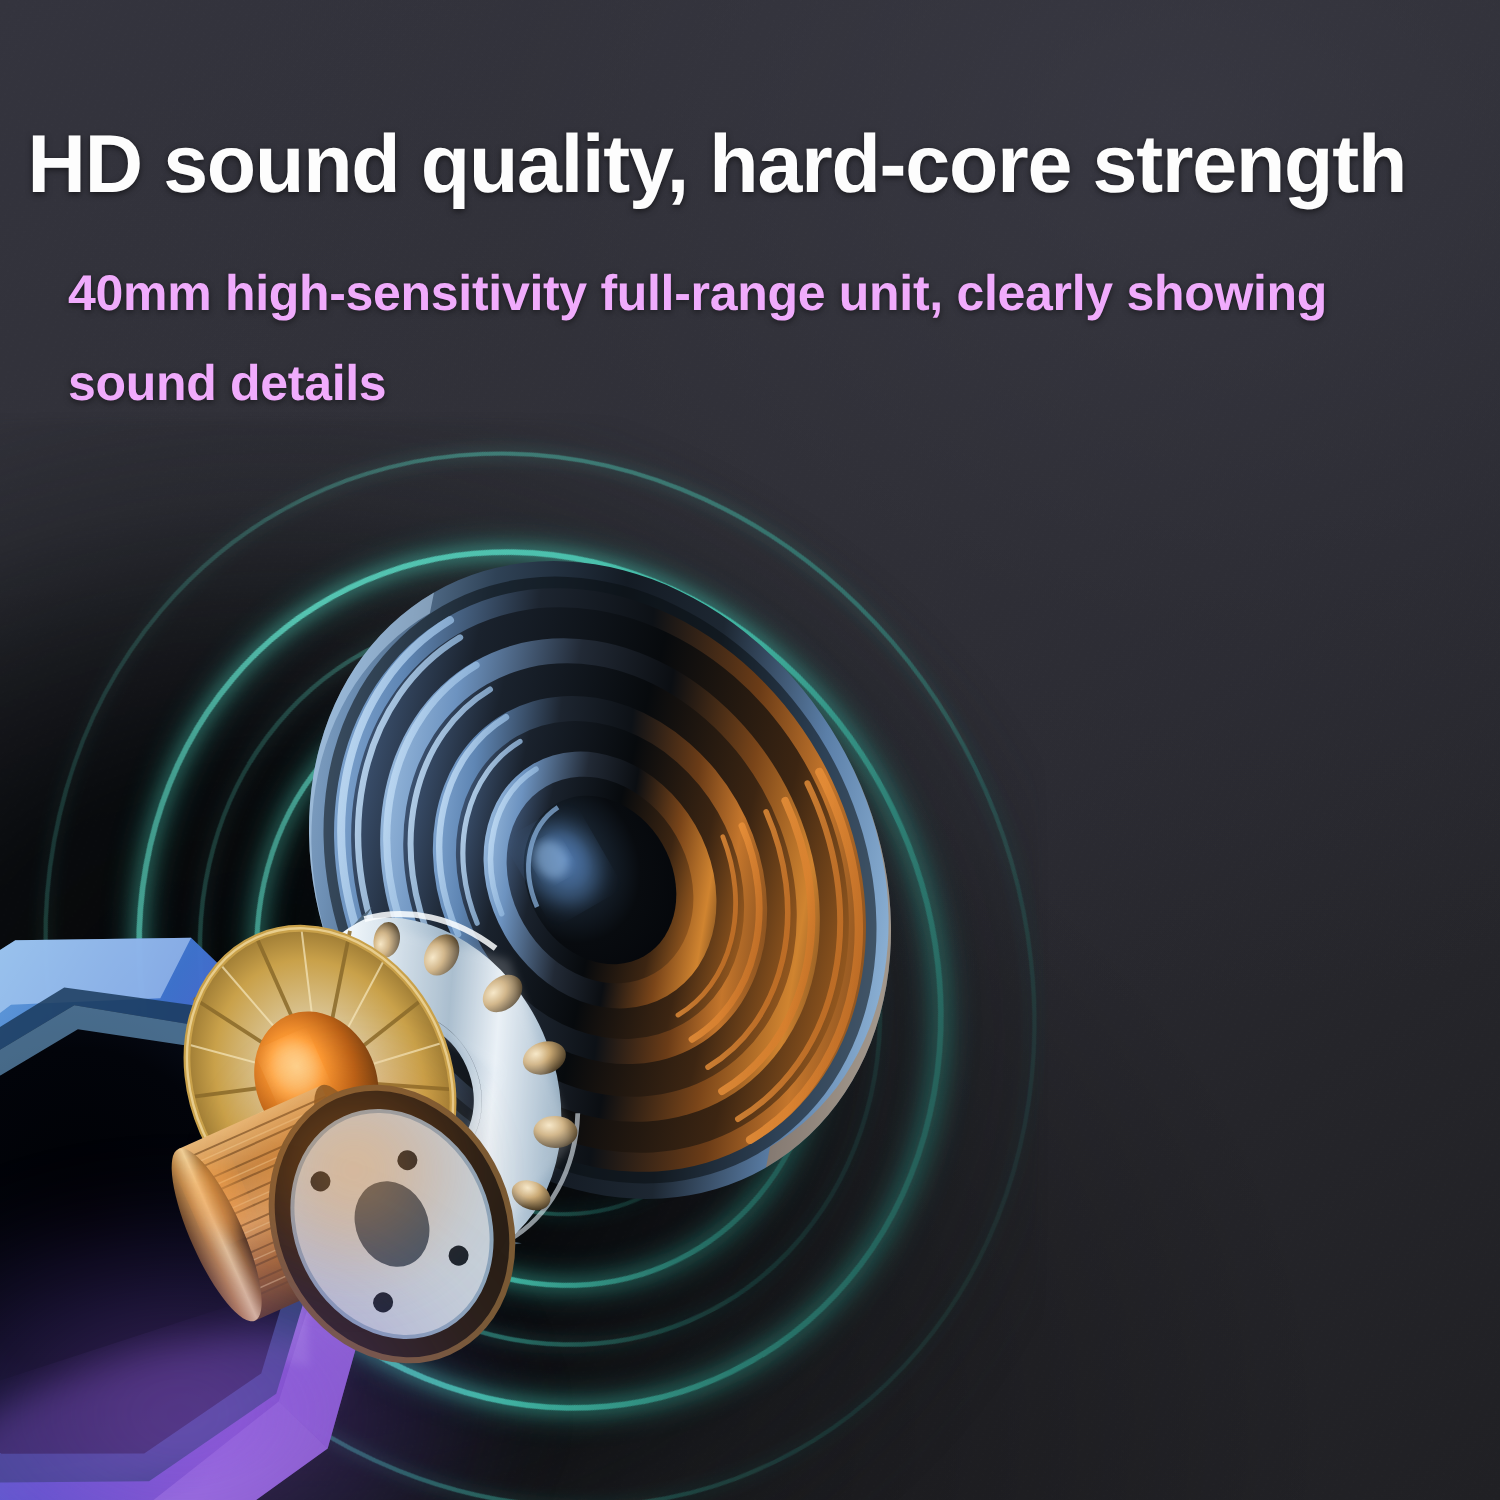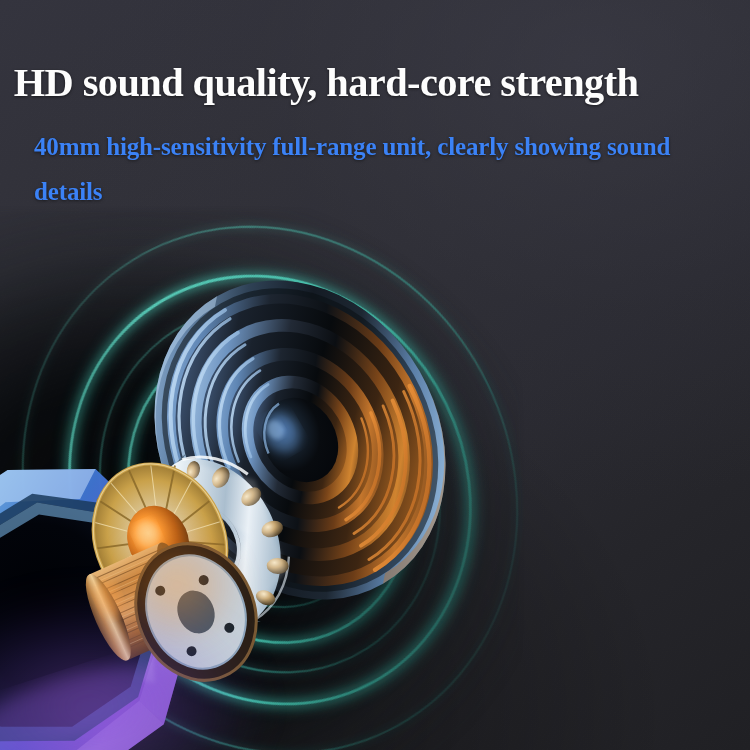--- a/index.html
+++ b/index.html
@@ -8,21 +8,21 @@
     padding: 0;
     background: #000;
   }
   * { box-sizing: border-box; }
 
   .banner {
     position: relative;
     width: 750px;
     height: 750px;
     overflow: hidden;
-    font-family: Liberation Serif, serif;
+    font-family: Liberation Sans, sans-serif;
     background: #2e2e36;
   }
 
   
   .bg-base {
     position: absolute; inset: 0;
     background:
       linear-gradient(145deg,
         #34343e 0%,
         #313139 22%,
@@ -87,21 +87,21 @@
     text-shadow: 0 1px 3px rgba(0,0,0,.55);
   }
   .subcopy {
     margin: 0;
     padding: 22px 0 0 34px;
     max-width: 712px;
     font-size: 25px;
     line-height: 1.78;
     font-weight: 700;
     letter-spacing: -0.15px;
-    color: #3b82f6;
+    color: #f0abfc;
     text-shadow: 0 1px 3px rgba(0,0,0,.5);
   }
 
   
   .waves {
     position: absolute;
     left: -60px; top: 250px;
     width: 560px; height: 470px;
     z-index: 10;
     pointer-events: none;

